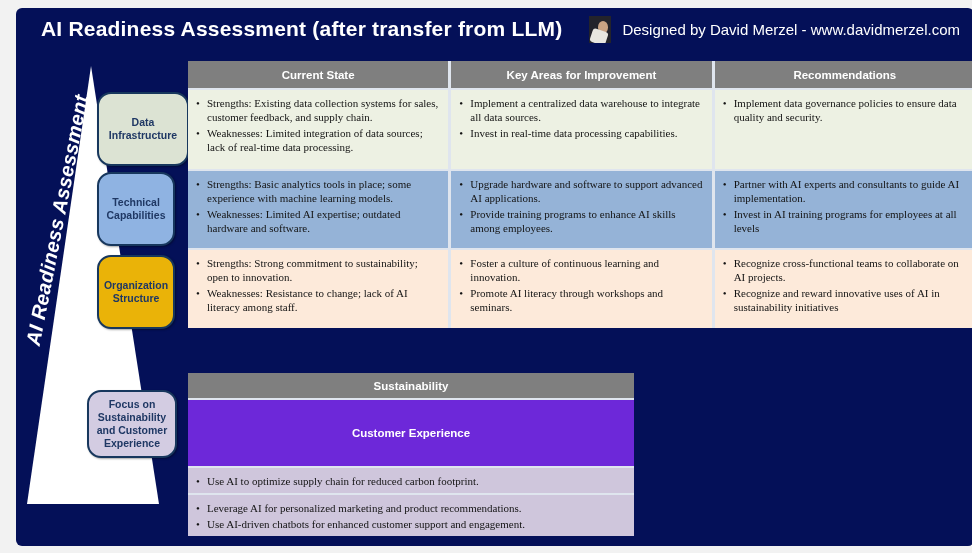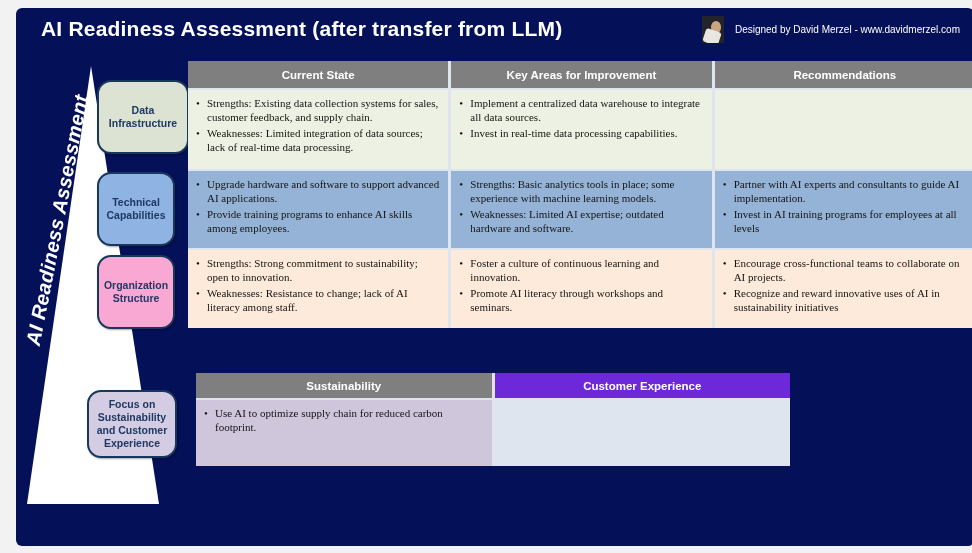--- a/index.html
+++ b/index.html
@@ -28,21 +28,21 @@
     background:#23232b;flex:0 0 auto;
   }
   .avatar::before{ 
     content:"";position:absolute;left:9px;top:5px;width:10px;height:12px;
     border-radius:50% 50% 45% 45%;background:#c9a384;
   }
   .avatar::after{ 
     content:"";position:absolute;left:2px;top:14px;width:16px;height:14px;
     background:#e8e6e0;transform:rotate(18deg);border-radius:3px;
   }
-  .credit-text{font-size:10px;color:#ffffff;white-space:nowrap;}
+  .credit-text{font-size:15px;color:#ffffff;white-space:nowrap;}
 
   
   .wedge{
     position:absolute;left:11px;top:58px;width:132px;height:438px;
     background:#ffffff;
     clip-path:polygon(48.5% 0%, 100% 100%, 0% 100%);
     filter:drop-shadow(3px 2px 2px rgba(0,0,0,0.45));
   }
   .vtitle{
     position:absolute;left:-109px;top:198px;width:300px;height:28px;
@@ -54,37 +54,37 @@
 
   
   .cat{
     position:absolute;box-sizing:border-box;
     border:2.5px solid #17375d;border-radius:14px;
     display:flex;align-items:center;justify-content:center;
     text-align:center;padding:3px 5px;
     font-size:10.5px;font-weight:bold;color:#1f3864;line-height:1.25;
     box-shadow:1px 1px 2px rgba(0,0,0,0.35);
   }
-  .cat1{left:81px;top:72px;width:92px;height:74px;}
+  .cat1{left:81px;top:84px;width:92px;height:74px;}
   .cat2{left:81px;top:164px;width:78px;height:74px;}
   .cat3{left:81px;top:247px;width:78px;height:74px;}
   .cat4{left:71px;top:382px;width:90px;height:68px;}
 
   
   .grid-table{
     position:absolute;display:grid;gap:2px 3px;background:#dfe5ee;
   }
   .main-table{
     left:172px;top:53px;width:787px;
     grid-template-columns:1fr 1fr 1fr;
     grid-template-rows:27px 79px 77px 78px;
   }
   .focus-table{
-    left:180px;top:365px;width:594px;
-    grid-template-columns:1fr 1fr;
+    left:172px;top:365px;width:446px;
+    grid-template-columns:1fr;
     grid-template-rows:25px 66px;
   }
   .th{
     display:flex;align-items:center;justify-content:center;
     color:#ffffff;font-weight:bold;font-size:11.5px;
   }
   .cell{padding:6px 8px 4px 4px;overflow:hidden;font-family:Liberation Serif, serif;}
   .cell ul{margin:0;padding:0;list-style:none;}
   .cell li{
     position:relative;padding-left:15px;margin:0 0 1px 0;
@@ -109,21 +109,21 @@
   <div class="wedge" style="background: rgb(255, 255, 255);"></div>
 
   <div class="vtitle">AI Readiness Assessment</div>
 
   <div class="cat cat1" style="background: rgb(220, 227, 211);">
     <span>Data Infrastructure</span>
   </div>
   <div class="cat cat2" style="background: rgb(143, 179, 226);">
     <span>Technical Capabilities</span>
   </div>
-  <div class="cat cat3" style="background: #f9a8d4;">
+  <div class="cat cat3" style="background: #eab308;">
     <span>Organization Structure</span>
   </div>
   <div class="cat cat4" style="background: rgb(211, 204, 226);">
     <span>Focus on Sustainability and Customer Experience</span>
   </div>
 
   <div class="grid-table main-table">
     <div class="th" style="background: rgb(127, 127, 127);">
         <span>Current State</span>
       </div>
@@ -141,70 +141,77 @@
       </ul>
     </div>
     <div class="cell" style="background: rgb(237, 241, 227);">
       <ul>
         <li>Implement a centralized data warehouse to integrate all data sources.</li>
         <li>Invest in real-time data processing capabilities.</li>
       </ul>
     </div>
     <div class="cell" style="background: rgb(237, 241, 227);">
       <ul>
-      </ul>
-    </div>
-
+        <li>Implement data governance policies to ensure data quality and security.</li>
+      </ul>
+    </div>
+
+    <div class="cell" style="background: rgb(149, 179, 215);">
+      <ul>
+        <li>Strengths: Basic analytics tools in place; some experience with machine learning models.</li>
+        <li>Weaknesses: Limited AI expertise; outdated hardware and software.</li>
+      </ul>
+    </div>
     <div class="cell" style="background: rgb(149, 179, 215);">
       <ul>
         <li>Upgrade hardware and software to support advanced AI applications.</li>
         <li>Provide training programs to enhance AI skills among employees.</li>
       </ul>
     </div>
     <div class="cell" style="background: rgb(149, 179, 215);">
       <ul>
-        <li>Strengths: Basic analytics tools in place; some experience with machine learning models.</li>
-        <li>Weaknesses: Limited AI expertise; outdated hardware and software.</li>
-      </ul>
-    </div>
-    <div class="cell" style="background: rgb(149, 179, 215);">
-      <ul>
         <li>Partner with AI experts and consultants to guide AI implementation.</li>
         <li>Invest in AI training programs for employees at all levels</li>
       </ul>
     </div>
 
     <div class="cell" style="background: rgb(253, 234, 218);">
       <ul>
         <li>Strengths: Strong commitment to sustainability; open to innovation.</li>
         <li>Weaknesses: Resistance to change; lack of AI literacy among staff.</li>
       </ul>
     </div>
     <div class="cell" style="background: rgb(253, 234, 218);">
       <ul>
         <li>Foster a culture of continuous learning and innovation.</li>
         <li>Promote AI literacy through workshops and seminars.</li>
       </ul>
     </div>
     <div class="cell" style="background: rgb(253, 234, 218);">
       <ul>
-        <li>Encourage cross-functional teams to collaborate on AI projects.</li>
+        <li>Recognize cross-functional teams to collaborate on AI projects.</li>
         <li>Recognize and reward innovative uses of AI in sustainability initiatives</li>
       </ul>
     </div>
   </div>
 
   <div class="grid-table focus-table">
     <div class="th" style="background: rgb(127, 127, 127);">
         <span>Sustainability</span>
       </div>
     <div class="th" style="background: #6d28d9;">
         <span>Customer Experience</span>
       </div>
 
     <div class="cell" style="background: rgb(207, 198, 220);">
       <ul>
         <li>Use AI to optimize supply chain for reduced carbon footprint.</li>
       </ul>
     </div>
+    <div class="cell" style="background: rgb(207, 198, 220);">
+      <ul>
+        <li>Leverage AI for personalized marketing and product recommendations.</li>
+        <li>Use AI-driven chatbots for enhanced customer support and engagement.</li>
+      </ul>
+    </div>
   </div>
 
 </div>
 
 </body></html>

